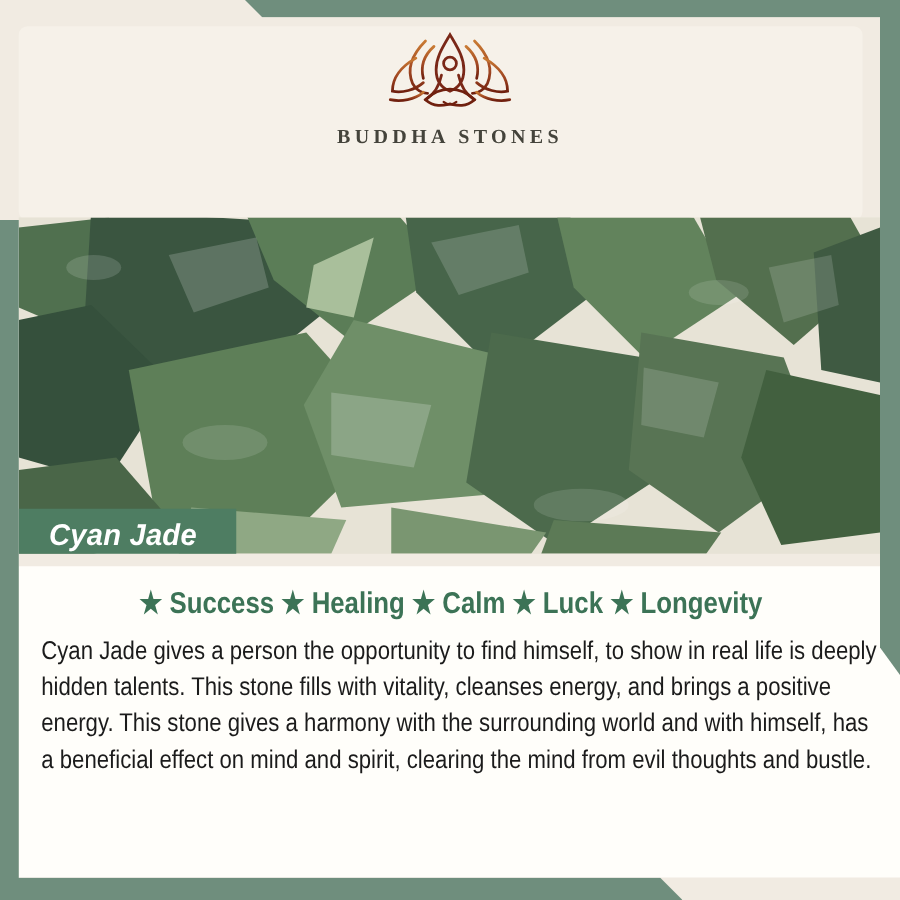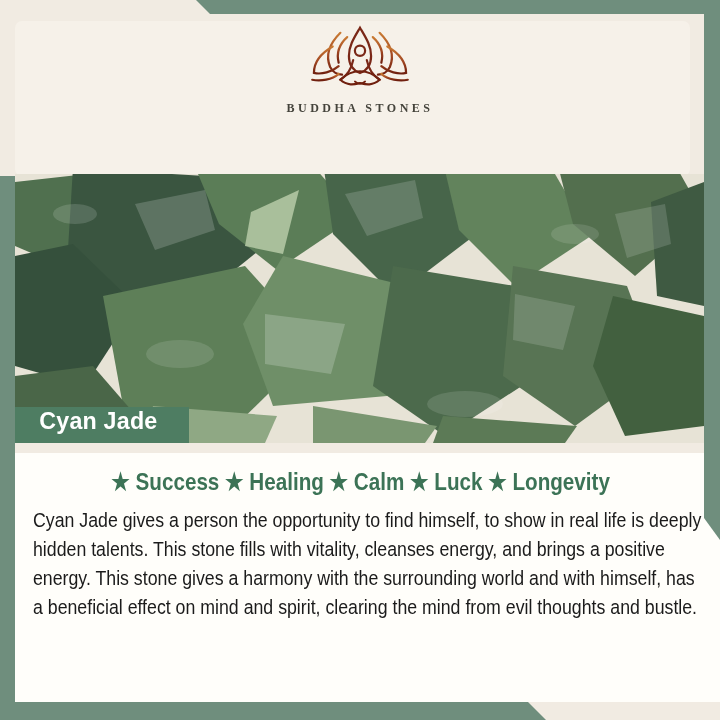--- a/index.html
+++ b/index.html
@@ -13,41 +13,41 @@
   
   .inner-panel{left:15px;top:21px;width:675px;height:155px;background:#F6F1E9;border-radius:7px;}
 
   
   .logo{left:296px;top:20px;width:128px;height:82px;}
   .logo svg{width:100%;height:100%;display:block;}
 
   .brand-name{
     left:0;top:101px;width:720px;text-align:center;
     font-family:"Liberation Serif", serif;
-    font-size:12px;font-weight:600;letter-spacing:3.5px;color:#44433B;
+    font-size:16px;font-weight:600;letter-spacing:3.5px;color:#44433B;
   }
 
   
   .banner-band{
     left:133px;top:127px;width:452px;height:47px;background:#FBF7F0;
     display:flex;align-items:center;justify-content:center;
   }
   .banner-title{
     font-size:36px;font-weight:bold;color:#3C6F55;letter-spacing:-0.5px;
     transform:scaleX(0.78);transform-origin:center center;white-space:nowrap;
   }
 
   
   .photo{left:15px;top:174px;width:689px;height:269px;overflow:hidden;background:#E7E3D6;}
   .photo svg{display:block;}
 
   
   .badge{
     left:15px;top:407px;width:174px;height:36px;background:#4E7D62;
-    display:flex;align-items:flex-start;
+    display:flex;align-items:flex-end;font-style:italic;
   }
   .badge-label{
     color:#FFFFFF;font-weight:bold;font-size:24px;padding-left:25px;
     transform:scaleX(0.97);transform-origin:left center;white-space:nowrap;
     letter-spacing:0.2px;
   }
 
   
   .white-panel{left:15px;top:453px;width:705px;height:249px;background:#FFFEFA;}
   .benefits-line{

